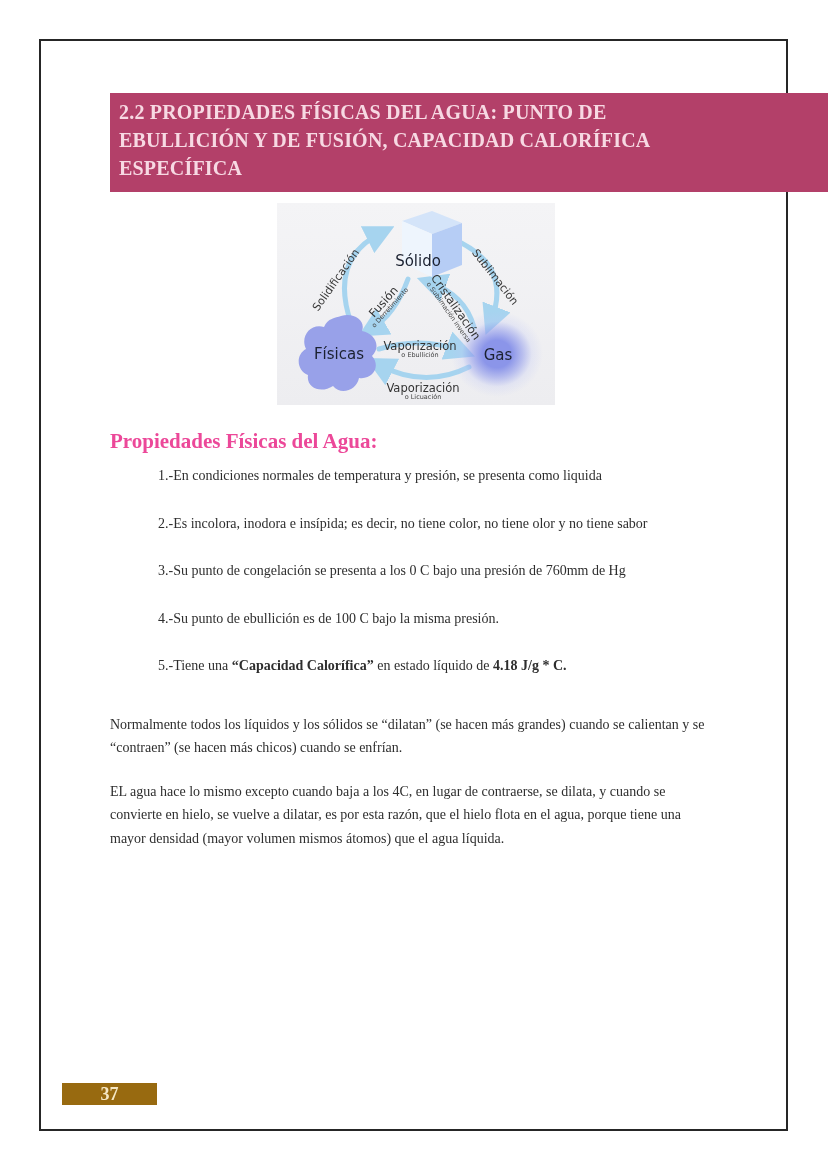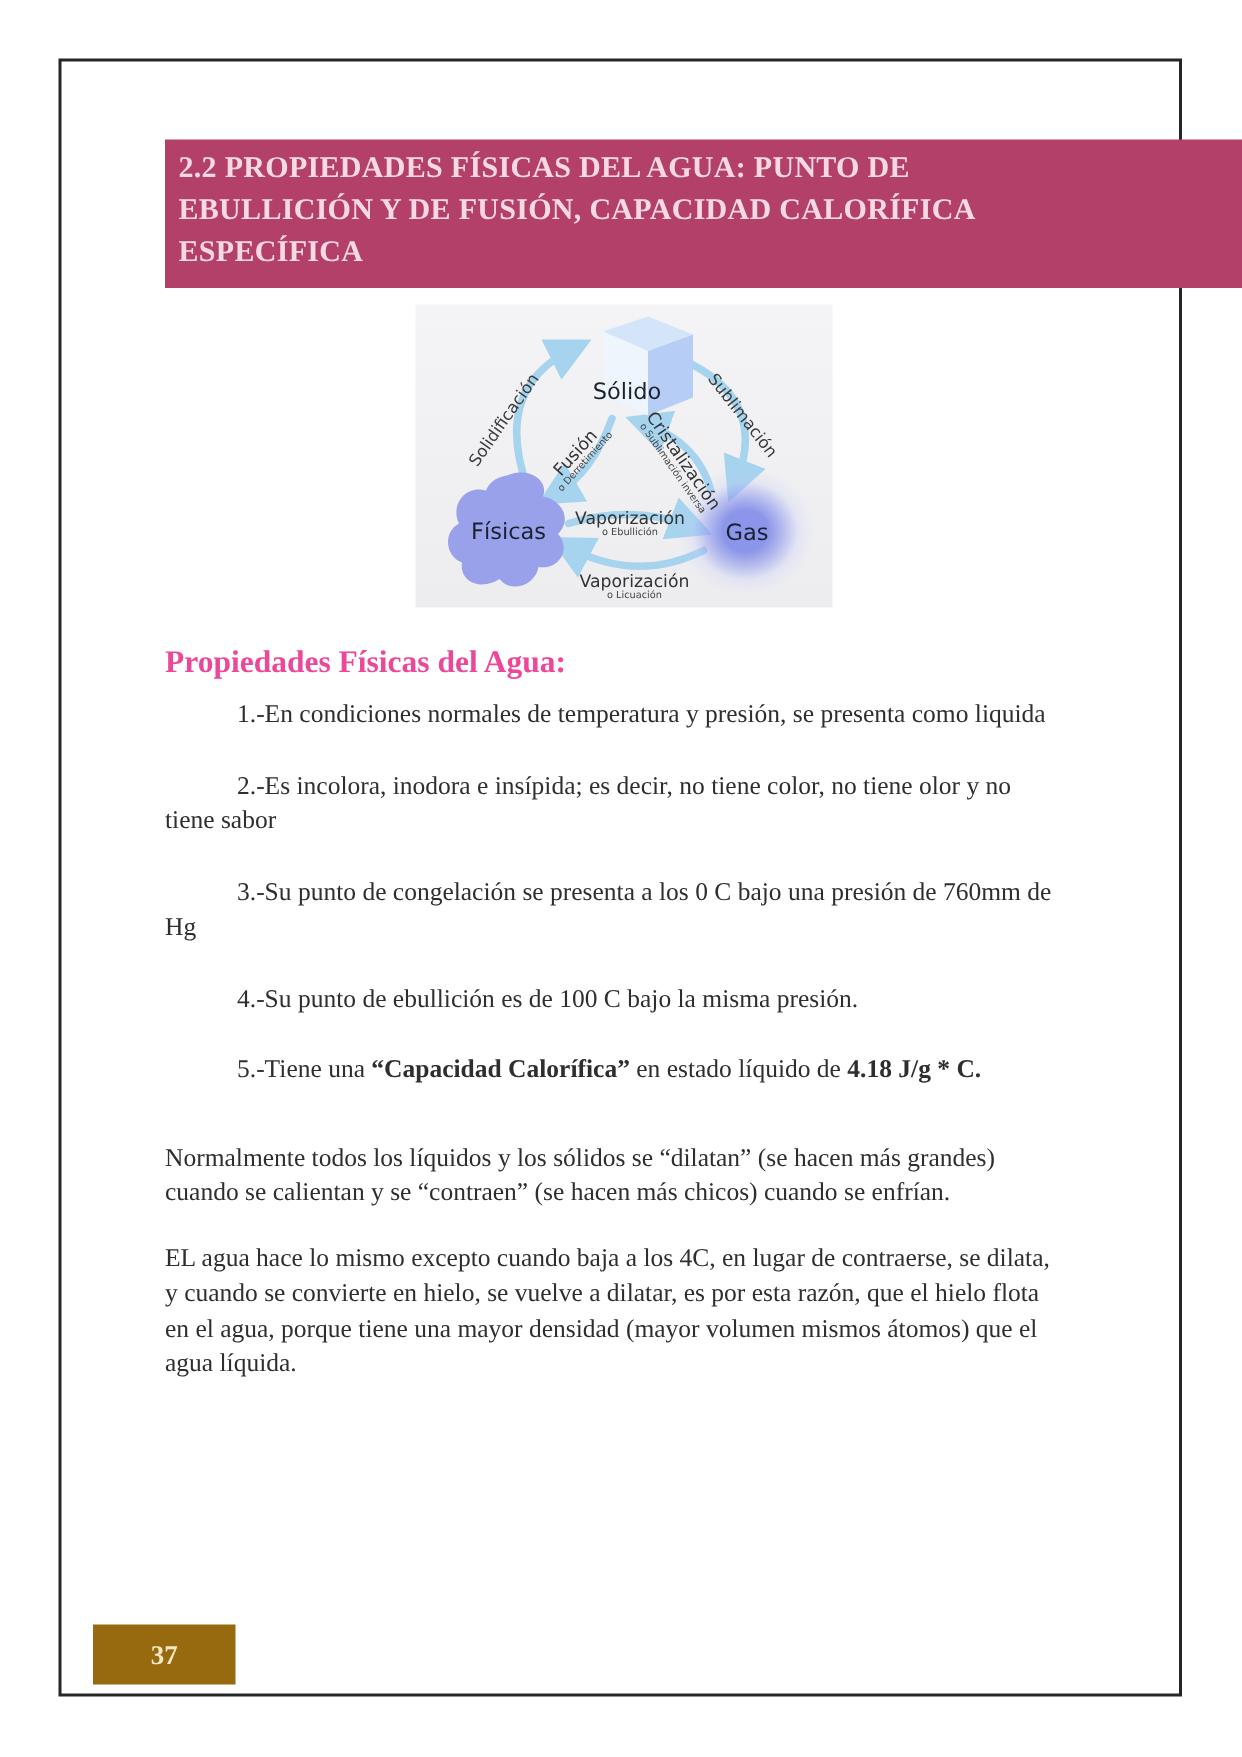--- a/index.html
+++ b/index.html
@@ -24,29 +24,29 @@
             background:radial-gradient(closest-side,#8b95e9 32%,rgba(146,156,236,.6) 55%,rgba(190,198,245,.25) 76%,rgba(255,255,255,0) 100%);}
   .dlabel{position:absolute;transform:translate(-50%,-50%);white-space:nowrap;text-align:center;}
   .node{font-size:15px;color:#1b2130;font-weight:500;}
   .rot{font-size:11px;color:#3a3a3a;}
   .pair .main{font-size:11.5px;line-height:12px;color:#333;}
   .pair .sub{font-size:6.5px;line-height:7px;color:#444;}
 
   
   .content{position:absolute;left:69px;top:387px;width:600px;}
   .content h2{margin:0 0 9px 0;font-size:21px;line-height:27px;font-weight:bold;color:#ec4899;}
-  .content p{margin:0 0 24px 0;font-size:17px;line-height:23.5px;}
+  .content p{margin:0 0 24px 0;font-size:14px;line-height:23.5px;}
   .content p.item{text-indent:48px;}
   .content p.para{text-indent:0;margin-bottom:0;font-family:Liberation Serif, serif;}
   .content p.para1{margin-top:35px;}
   .content p.para2{margin-top:20px;}
   .content b{font-weight:bold;}
 
   
-  .pagenum{position:absolute;left:21px;top:1042px;width:95px;height:40px;background:#986a10;
+  .pagenum{position:absolute;left:21px;top:1042px;width:95px;height:22px;background:#986a10;
            display:flex;align-items:center;justify-content:center;}
   .pagenum span{color:#f5e7c4;font-weight:bold;font-size:18px;font-family:"Liberation Serif",serif;}
 </style>
 </head>
 <body>
 
 <div class="page">
   <div class="frame">
 
     <div class="title-band">

